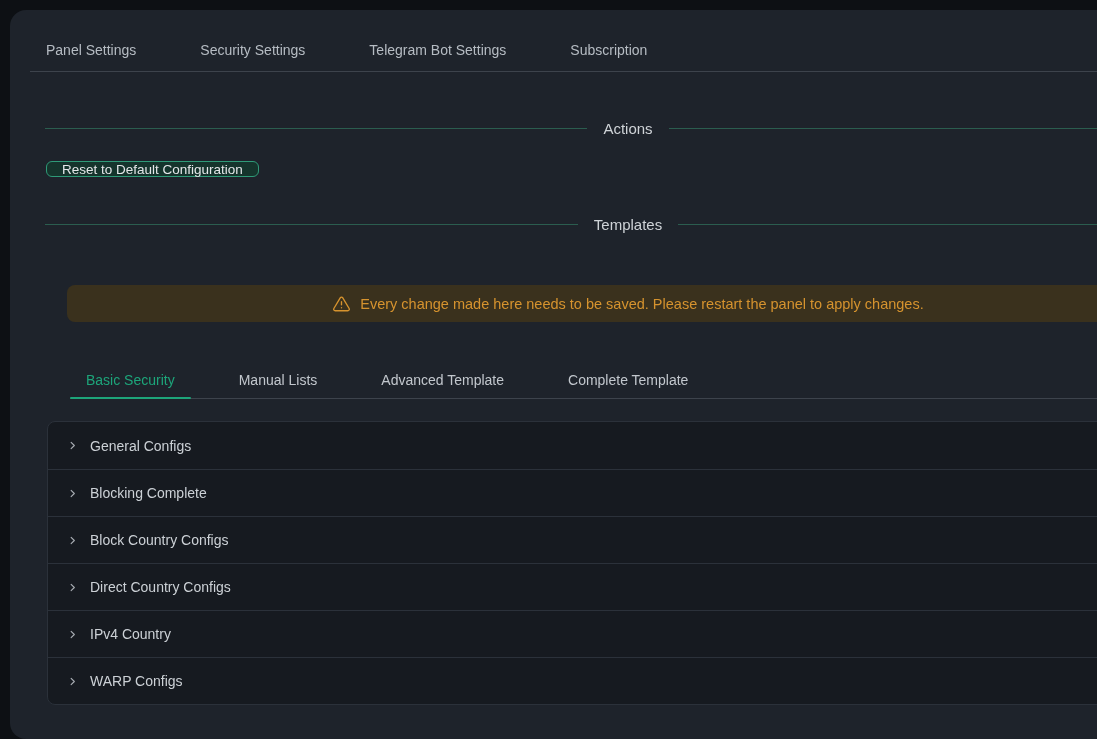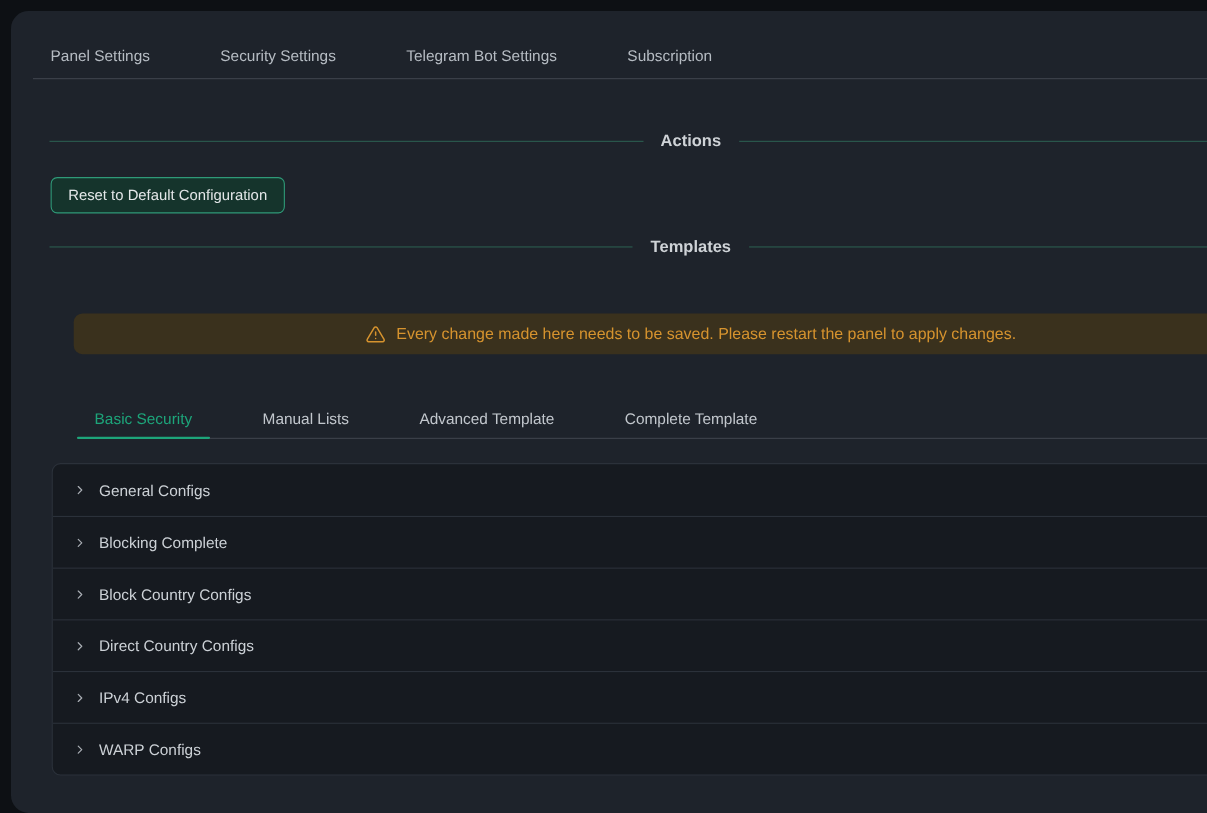--- a/index.html
+++ b/index.html
@@ -46,31 +46,31 @@
 
   
   .divider {
     position: absolute; left: 35px;
     width: 1166px; height: 18px;
     display: flex; align-items: center;
   }
   .divider .line { flex: 1; height: 1px; background: #2b5d4f; }
   .divider .divider-title {
     margin: 0 16px;
-    font-size: 15px; font-weight: 700;
+    font-size: 15px; font-weight: 400;
     color: #cfd3d7;
     white-space: nowrap;
   }
   .divider-actions { top: 109px; }
   .divider-templates { top: 205px; }
 
   
   .reset-btn {
     position: absolute; left: 36px; top: 151px;
-    height: 33px; padding: 0 15px;
+    height: 16px; padding: 0 15px;
     background: #15342c;
     border: 1px solid #2f9a78;
     border-radius: 6px;
     color: #e4e7e9;
     font-size: 13.5px;
     font-family: "Liberation Sans", sans-serif;
     cursor: pointer;
   }
 
   
@@ -209,21 +209,21 @@
           </svg>
       </span>
       <span>Direct Country Configs</span>
     </div>
     <div class="acc-item">
       <span class="chev">
         <svg width="11" height="11" viewBox="0 0 24 24" fill="none" stroke="currentColor" stroke-width="2.4" stroke-linecap="round" stroke-linejoin="round">
             <polyline points="9 5 16 12 9 19"></polyline>
           </svg>
       </span>
-      <span>IPv4 Configs</span>
+      <span>IPv4 Country</span>
     </div>
     <div class="acc-item">
       <span class="chev">
         <svg width="11" height="11" viewBox="0 0 24 24" fill="none" stroke="currentColor" stroke-width="2.4" stroke-linecap="round" stroke-linejoin="round">
             <polyline points="9 5 16 12 9 19"></polyline>
           </svg>
       </span>
       <span>WARP Configs</span>
     </div>
   </div>

